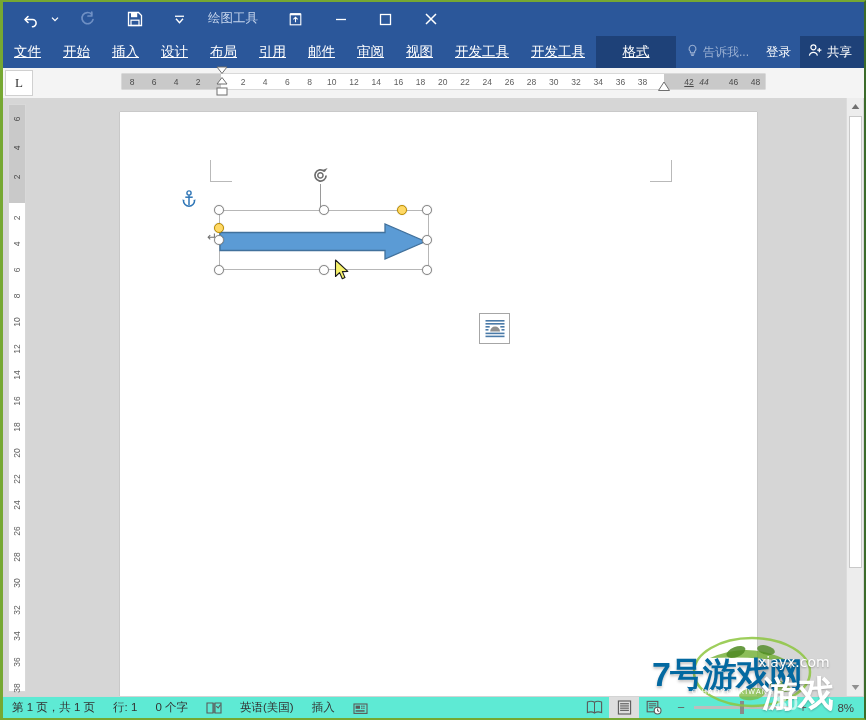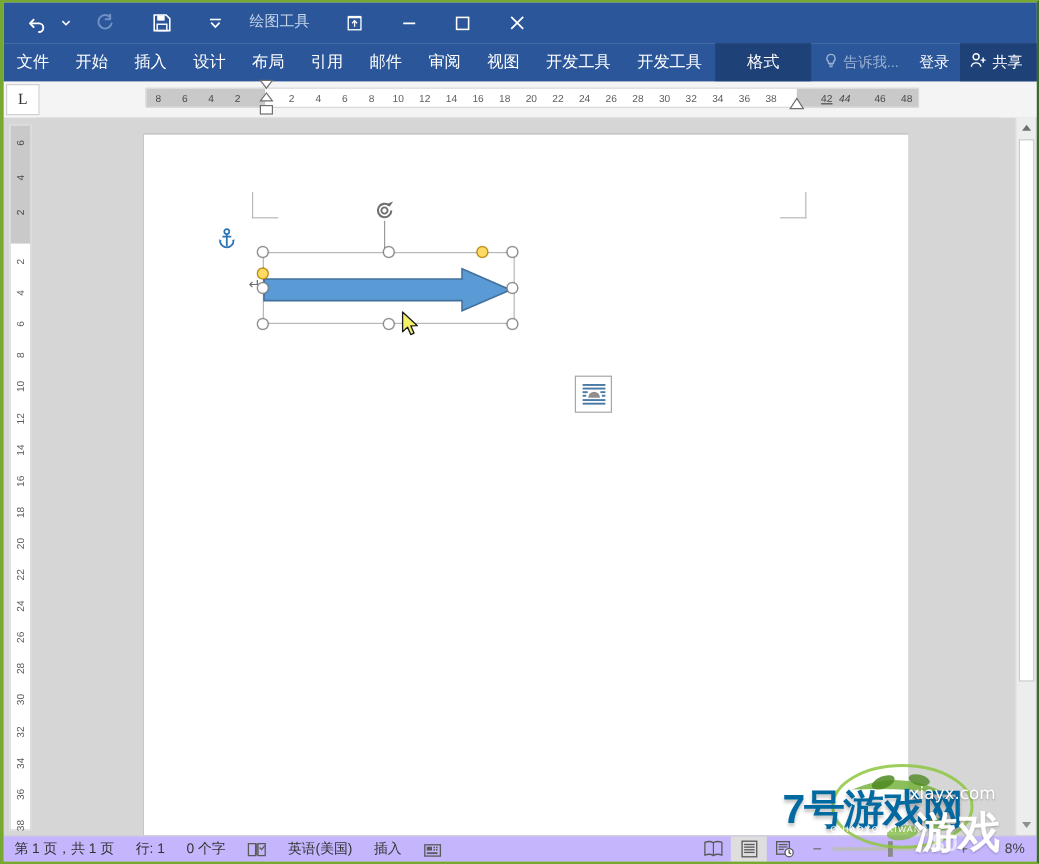--- a/index.html
+++ b/index.html
@@ -53,21 +53,21 @@
   }
 
   
   .tabstrip {
     position: absolute; left: 3px; top: 36px; width: 861px; height: 32px;
     background: #2b579a; display: flex; align-items: stretch;
   }
   .tab {
     display: flex; align-items: center; justify-content: center;
     color: #ffffff; font-size: 13.5px;
-    padding: 0 11px; height: 32px; white-space: nowrap;
+    padding: 0 11px; height: 32px; white-space: nowrap; text-decoration: underline;
   }
   .tab.active-ctx { background: #1e4178; color: #ffffff; width: 80px; padding: 0; }
   .tabstrip-right { margin-left: auto; display: flex; align-items: stretch; }
   .tellme {
     display: flex; align-items: center; gap: 4px;
     color: #9ab0d2; font-size: 12px; padding: 0 8px 0 6px; justify-content: space-between;
   }
   .signin { display: flex; align-items: center; color: #fff; font-size: 12.5px; padding: 0 9px; }
   .share {
     display: flex; align-items: center; gap: 4px;
@@ -166,21 +166,21 @@
     background: #ffffff; border: 1px solid #c9c9c9;
   }
   .vscroll .arrow-dn {
     position: absolute; left: 0; bottom: 0; width: 17px; height: 17px;
     display: flex; align-items: center; justify-content: center;
   }
 
   
   .statusbar {
     position: absolute; left: 3px; bottom: 2px; width: 861px; height: 22px;
-    background: #c4b5fd; border-top: 1px solid #d4d4d4;
+    background: #5eead4; border-top: 1px solid #d4d4d4;
     display: flex; align-items: center;
     font-size: 11.5px; color: #333;
   }
   .sb-item { padding: 0 9px; display: flex; align-items: center; gap: 5px; white-space: nowrap; height: 22px; }
   .sb-right { margin-left: auto; display: flex; align-items: center; height: 22px; }
   .view-btn {
     width: 30px; height: 22px; display: flex; align-items: center; justify-content: center;
   }
   .view-btn.active { background: #dedede; }
   .zoom-wrap { display: flex; align-items: center; gap: 7px; padding: 0 10px 0 6px; }

